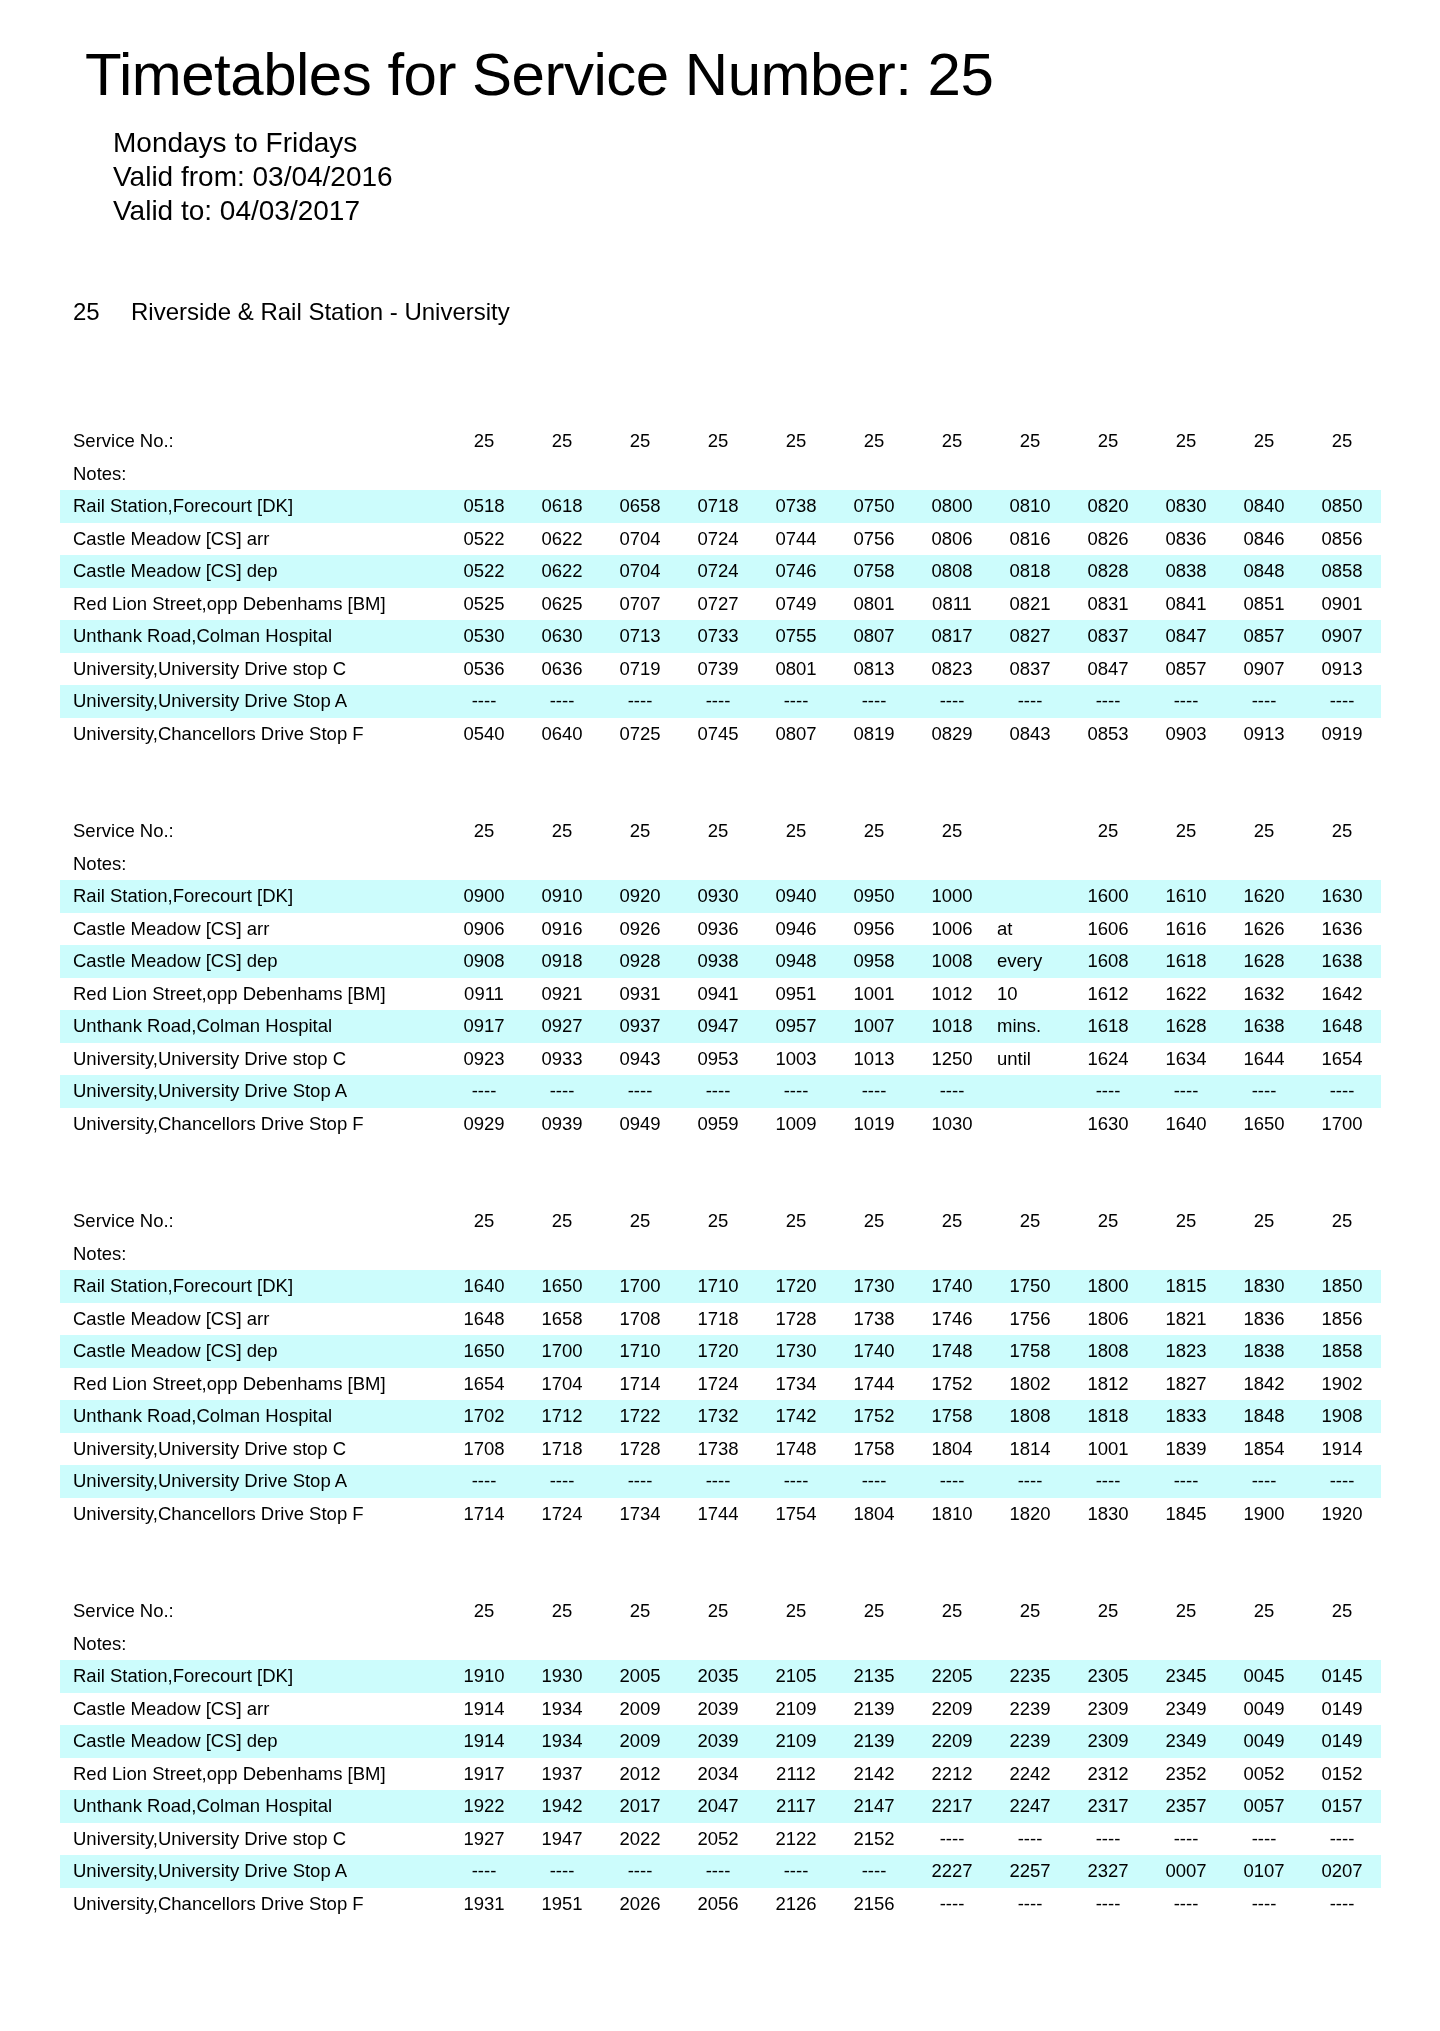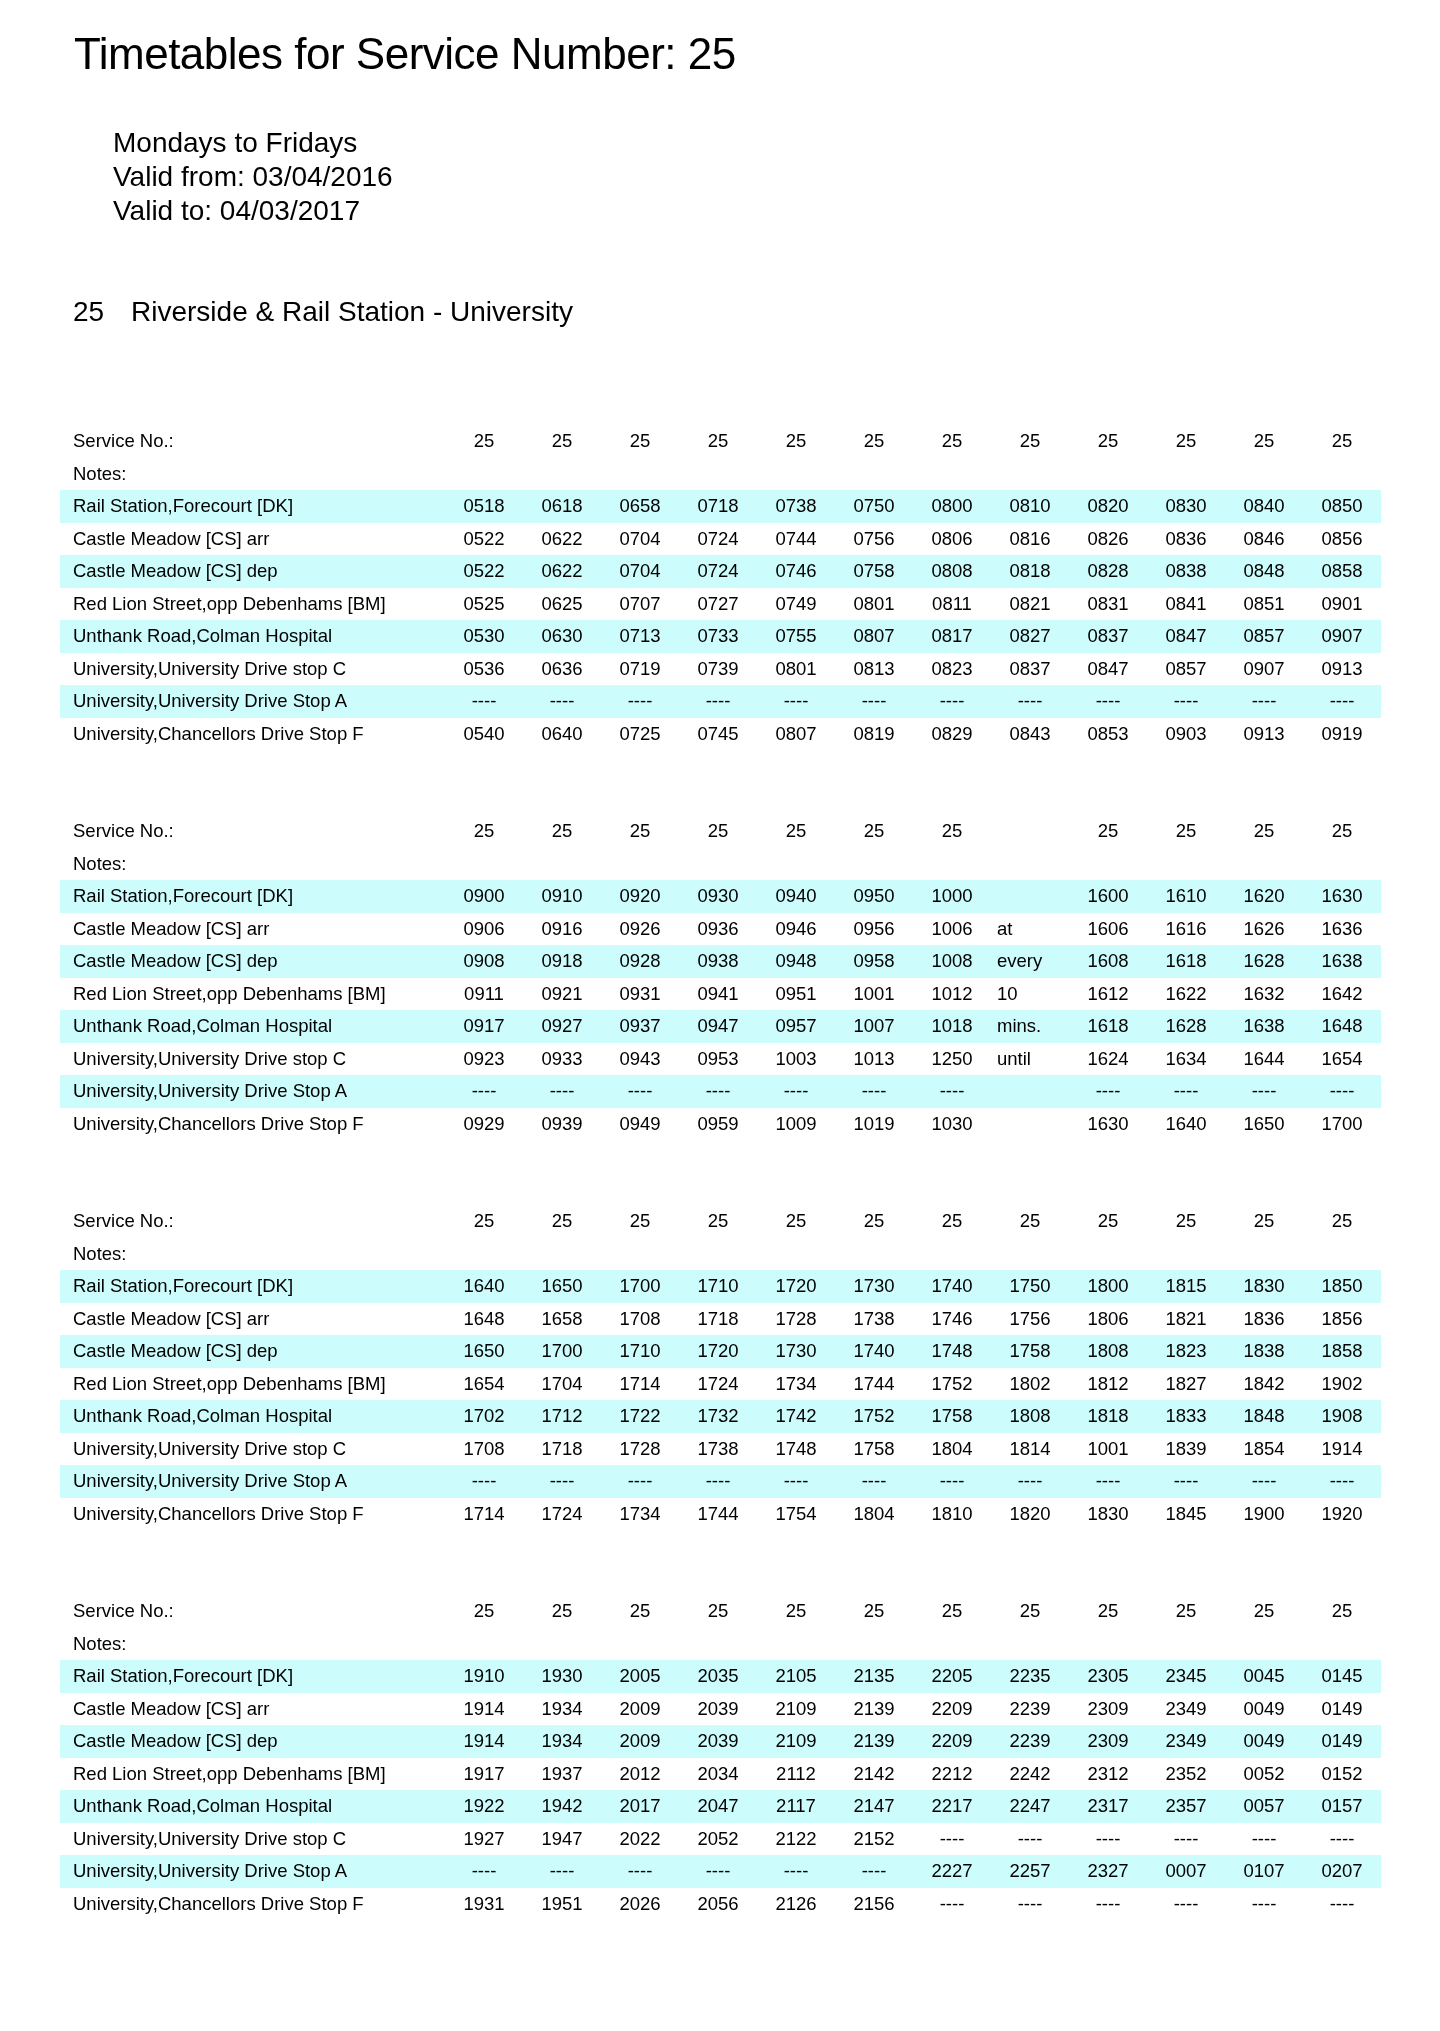--- a/index.html
+++ b/index.html
@@ -1,30 +1,30 @@
 <!DOCTYPE html>
 <html><head>
 <meta charset="utf-8">
 <style>
   html, body { margin: 0; padding: 0; background: #ffffff; }
   body {
     width: 1440px; height: 2031px; position: relative; overflow: hidden;
     font-family: "Liberation Sans", "DejaVu Sans", sans-serif; color: #000;
   }
   .page-title {
-    position: absolute; left: 73px; top: 28px; margin: 1px;
-    font-size: 44px; font-weight: normal; letter-spacing: -0.5px; text-align: center;
+    position: absolute; left: 73px; top: 28px; margin: 12px;
+    font-size: 60px; font-weight: normal; letter-spacing: -0.5px; text-align: center;
   }
   .validity {
     position: absolute; left: 73px; top: 126px;
     font-size: 28px; line-height: 34px; margin-left: 40px;
   }
   .route {
     position: absolute; left: 73px; top: 295px;
-    font-size: 28px; line-height: 34px;
+    font-size: 24px; line-height: 34px;
   }
   .route .num { display: inline-block; width: 58px; }
   .route .via { padding-left: 58px; }
   .tt {
     position: absolute; left: 60px; width: 1312px;
     border-collapse: collapse; table-layout: fixed;
     font-size: 18.5px;
   }
   .tt td {
     height: 32.5px; padding: 0; white-space: nowrap; vertical-align: middle;

